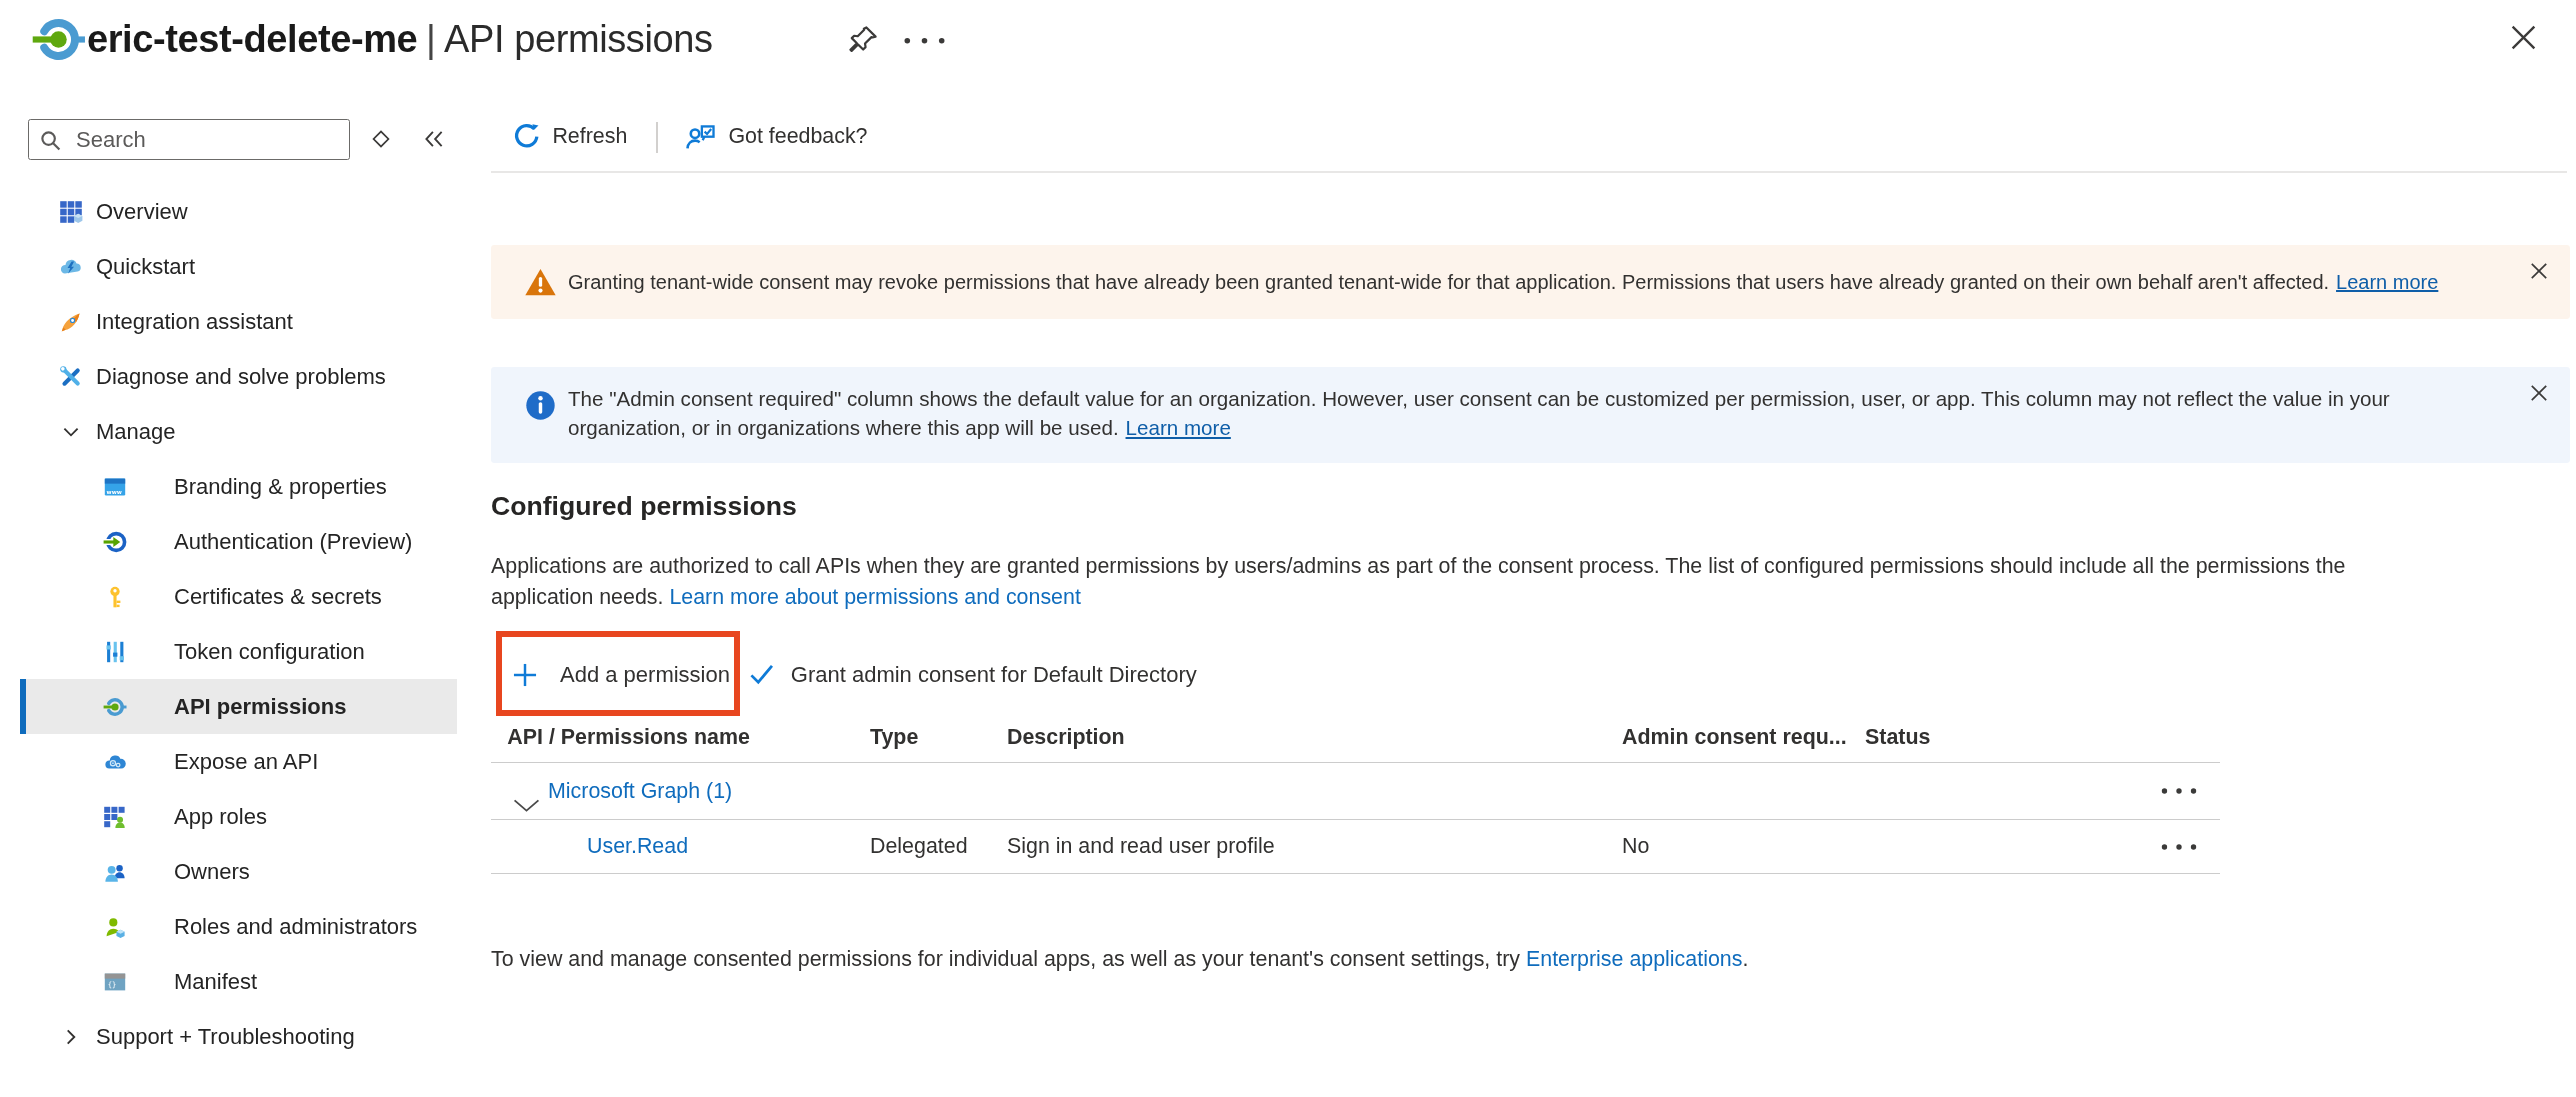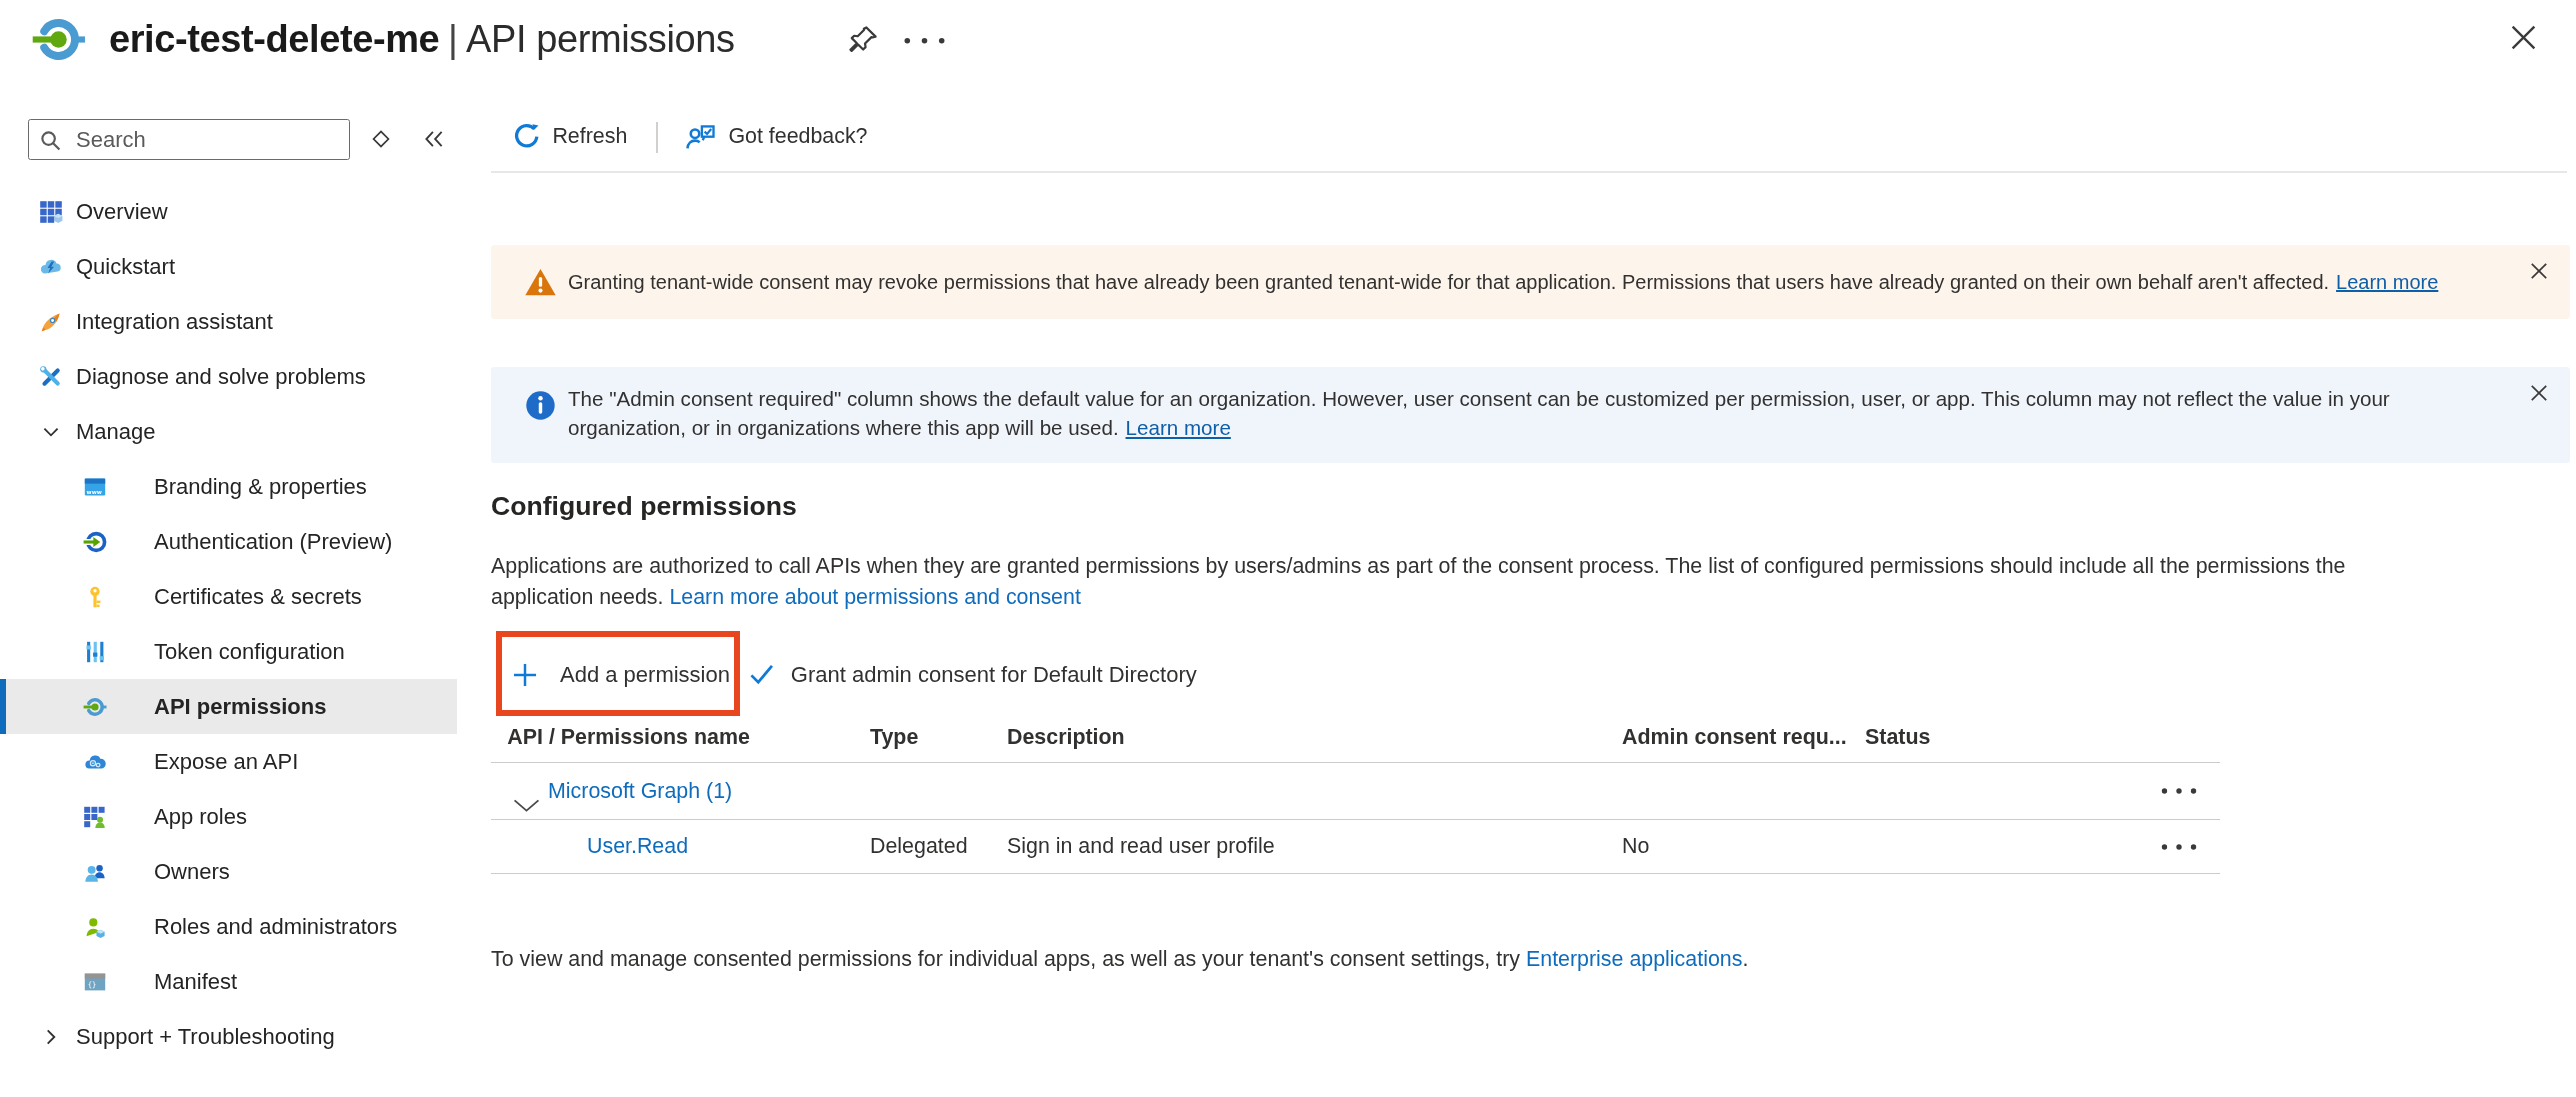--- a/index.html
+++ b/index.html
@@ -1,41 +1,41 @@
 <!DOCTYPE html>
 <html style="font-size:13.7px"><head>
 <meta charset="utf-8">
 <style>
   html,body{margin:0;padding:0;background:#fff;}
   .page{position:relative;width:2576px;height:1098px;background:#fff;overflow:hidden;
         font-family:"Liberation Sans","DejaVu Sans",sans-serif;color:#323130;}
 
   
-  .blade-header{position:absolute;left:31px;top:12px;display:flex;align-items:center;gap:23px;}
+  .blade-header{position:absolute;left:31px;top:12px;display:flex;align-items:center;gap:1px;}
   .app-icon{width:55px;height:55px;display:flex;}
   .blade-title{font-size:38px;letter-spacing:-0.4px;white-space:nowrap;}
   .blade-title .bold{font-weight:700;color:#1a1a1a;}
   .blade-title .sep{font-weight:300;color:#32313
 0;margin:0 8.6px;color:#444;}
   .blade-title .rest{font-weight:400;color:#2b2b2b;}
   .pin-btn{position:absolute;left:845px;top:22px;width:36px;height:36px;cursor:pointer;display:flex;align-items:center;justify-content:center;}
   .hdr-more{position:absolute;left:902px;top:27.4px;width:46px;height:26px;display:flex;align-items:center;cursor:pointer;}
   .blade-close{position:absolute;left:2506px;top:20.6px;width:34px;height:34px;cursor:pointer;display:flex;align-items:center;justify-content:center;}
 
   
   .sidebar{position:absolute;left:0;top:107px;width:457px;}
   .search-row{position:relative;height:53px;margin-top:12px;}
   .search-box{position:absolute;left:28px;top:0;width:322px;height:41px;border:1.7px solid #6b6a68;border-radius:2.6px;box-sizing:border-box;background:#fff;}
   .search-box input{position:absolute;left:45px;top:0;width:266px;height:38px;border:none;outline:none;font-size:22px;color:#323130;font-family:inherit;background:transparent;}
   .search-box input::placeholder{color:#5b5a59;opacity:1;}
   .search-glyph{position:absolute;left:10.3px;top:8.6px;}
   .side-tool{position:absolute;top:8.6px;cursor:pointer;}
   .tool-diamond{left:370px;}
   .tool-collapse{left:422px;}
-  .nav{margin-top:12px;}
+  .nav{margin-top:12px;padding-left:20px;}
   .nav-item{height:55px;display:flex;align-items:center;gap:13px;padding-left:39px;font-size:22px;color:#242424;cursor:pointer;position:relative;}
   .nav-item.sub{padding-left:83px;gap:47px;}
   .nav-item .nav-icon{width:24px;height:24px;display:flex;flex:0 0 24px;}
   .nav-item.selected{background:#eaeaea;font-weight:700;}
   .nav-item.selected::before{content:"";position:absolute;left:0;top:0;bottom:0;width:6px;background:#0f6cbd;}
   .nav-chev{width:24px;height:24px;display:flex;flex:0 0 24px;align-items:center;justify-content:center;}
 
   
   .command-bar{position:absolute;left:491px;top:113px;height:48px;display:flex;align-items:center;}
   .cmd{display:flex;align-items:center;gap:12px;font-size:21.4px;color:#323130;cursor:pointer;margin-left:22px;}

